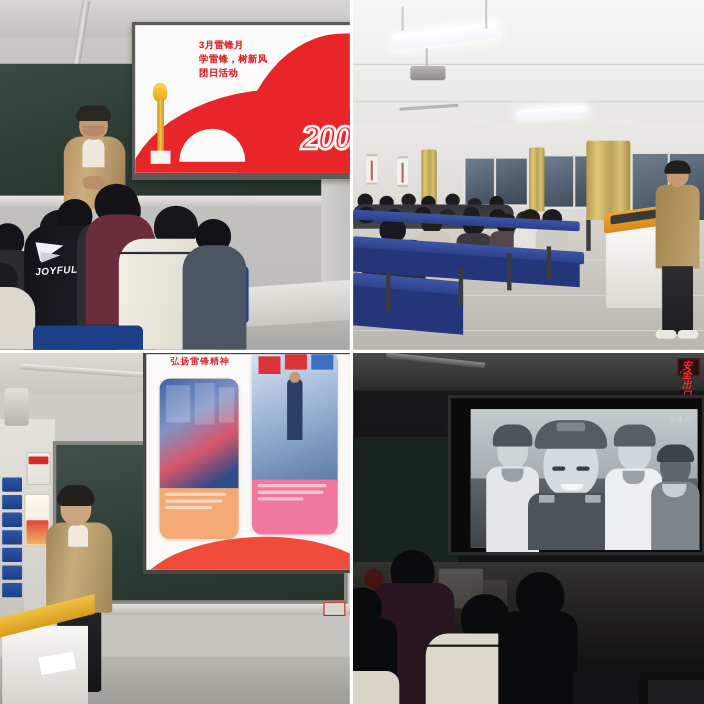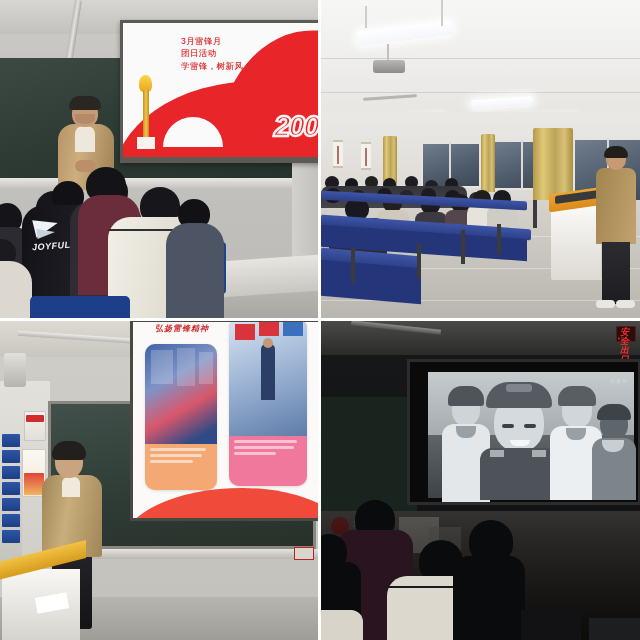--- a/index.html
+++ b/index.html
@@ -42,21 +42,21 @@
   .tl-screen-inner { position:absolute; inset:0; background:#fbfafa; }
   .ppt-red-blob { position:absolute; left:-10px; bottom:-24px; width:240px; height:100px;
                   background:#e8262a; border-radius:60% 40% 0 0 / 100% 80% 0 0; }
   .ppt-red-wave { position:absolute; right:-6px; top:6px; width:110px; height:140px;
                   background:#e8262a;
                   border-radius:86% 0 0 0; transform:rotate(2deg); }
   .ppt-red-notch { position:absolute; left:40px; bottom:10px; width:60px; height:30px;
                    background:#fbfafa; border-radius:50% 50% 0 0 / 100% 100% 0 0; }
   .ppt-title { position:absolute; left:58px; top:12px; width:140px; text-align:left;
                color:#d5272b; line-height:1.45; }
-  .ppt-title div { font-size:8.5px; font-weight:normal; letter-spacing:.4px;
+  .ppt-title div { font-size:8.5px; font-weight:bold; letter-spacing:.4px;
                    text-shadow:0 0 1px rgba(213,39,43,.5); }
   .ppt-100 { position:absolute; right:4px; bottom:14px; font-size:30px; font-weight:bold;
              color:transparent; -webkit-text-stroke:2.4px #fdfdfd; letter-spacing:-2px;
              font-style:italic; opacity:.95; }
   .ppt-torch { position:absolute; left:12px; bottom:8px; width:22px; height:74px; }
   .torch-flame { position:absolute; left:4px; top:0; width:13px; height:17px;
                  background:linear-gradient(#ffd34a,#e8a81c); border-radius:60% 60% 40% 40%; }
   .torch-stem { position:absolute; left:8px; top:15px; width:6px; height:48px;
                 background:linear-gradient(90deg,#c88f16,#f0c351,#c88f16); }
   .torch-base { position:absolute; left:2px; bottom:0; width:18px; height:12px;
@@ -171,21 +171,21 @@
   .bl-floor { position:absolute; left:0; top:276px; width:100%; height:44px;
               background:linear-gradient(#b7b5b0,#9e9c97); }
 
   .poster { position:absolute; border-radius:1px; }
   .rack { position:absolute; left:0; top:110px; width:22px; height:130px;
           background:linear-gradient(#dedcd7,#c6c4bf); }
   .rack i { display:block; height:13px; margin:3px 2px;
             background:linear-gradient(#2c56a8,#1d3e86); border-radius:1px; }
 
   .bl-screen { position:absolute; left:130px; top:-2px; width:192px; height:202px;
-               background:#fbfaf9; border:3px solid #4a4843; overflow:hidden;font-style:italic; }
+               background:#fbfaf9; border:3px solid #4a4843; overflow:hidden; }
   .bl-ppt-head { position:absolute; left:0; top:0; width:100%; height:14px; }
   .bl-ppt-title { position:absolute; left:22px; top:1px; font-size:8px; font-weight:bold;
                   color:#cf2a2f; letter-spacing:1px; white-space:nowrap; }
   .card { position:absolute; border-radius:10px; overflow:hidden;
           box-shadow:0 1px 3px rgba(0,0,0,.12); }
   .card-img { position:absolute; left:0; top:0; width:100%; }
   .card-cap { position:absolute; left:0; bottom:0; width:100%; padding:4px 5px; }
   .cap-line { height:3px; border-radius:2px; margin-bottom:3px; opacity:.55; }
   .bl-bottom-wave { position:absolute; left:-10px; bottom:-26px; width:230px; height:56px;
                     background:#ef4a3a; border-radius:52% 48% 0 0 / 100% 100% 0 0; }
@@ -282,22 +282,22 @@
         <div class="ppt-red-wave"></div>
         <div class="ppt-red-blob"></div>
         <div class="ppt-red-notch"></div>
         <div class="ppt-torch">
           <div class="torch-flame"></div>
           <div class="torch-stem"></div>
           <div class="torch-base"></div>
         </div>
         <div class="ppt-title">
           <div>3月雷锋月</div>
+          <div>学雷锋，树新风</div>
           <div>团日活动</div>
-          <div>学雷锋，树新风</div>
         </div>
         <div class="ppt-100">200</div>
       </div>
     </div>
 
     <div class="tl-person">
       <div class="sp-body"></div>
       <div class="sp-shirt"></div>
       <div class="sp-head"></div>
       <div class="sp-face-sh"></div>

